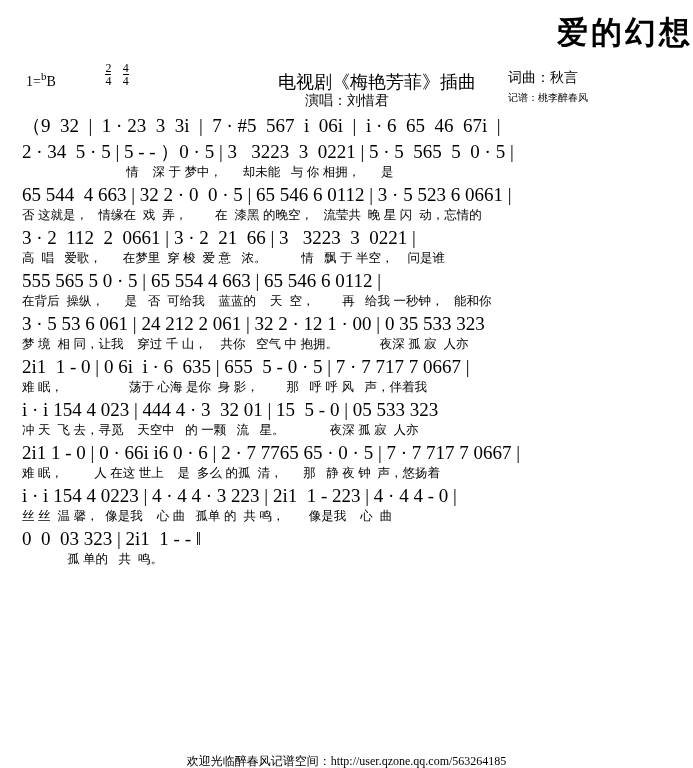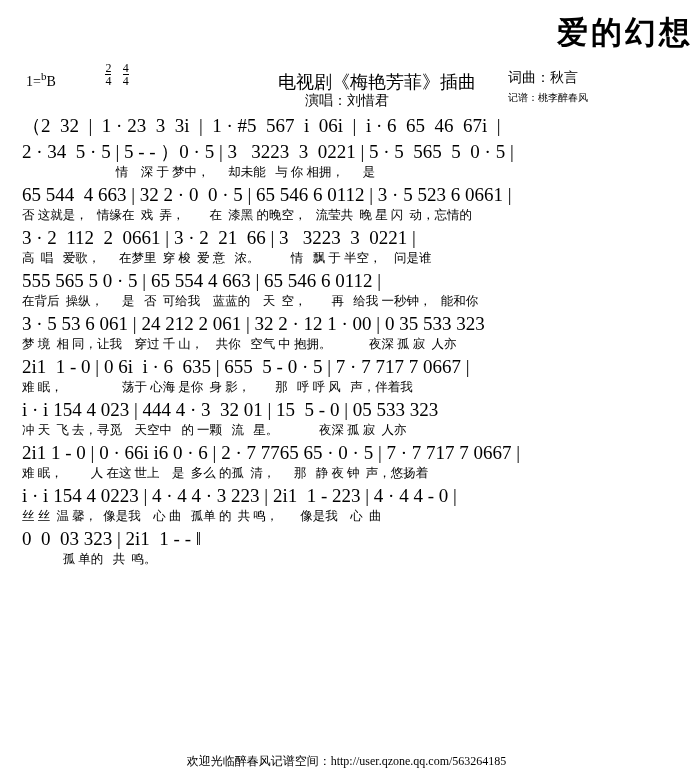--- a/index.html
+++ b/index.html
@@ -70,21 +70,21 @@
   }
   .notes{
     font-family:"Liberation Serif", serif;
     font-size:19px;
     letter-spacing:0px;
     white-space:pre;
     line-height:24px;
     padding-left:2px;
   }
   .lyrics{
-    font-family:Liberation Serif, serif;
+    font-family:Liberation Sans, sans-serif;
     font-size:12.5px;
     white-space:pre;
     line-height:17px;
     padding-left:2px;
     color:#000;
   }
 
   .footer{
     position:absolute;
     left:0;right:0;bottom:10px;
@@ -115,21 +115,21 @@
     </div>
     <div class="sub1">电视剧《梅艳芳菲》插曲</div>
     <div class="sub2">演唱：刘惜君</div>
     <div class="right1">词曲：秋言</div>
     <div class="right2">记谱：桃李醉春风</div>
   </div>
 
   <div class="staff">
 
     <div class="line">
-      <div class="notes">（2  32  |  1 · 23  3  3i  |  1 · #5  567  i  06i  |  i · 6  65  46  67i  |</div>
+      <div class="notes">（9  32  |  1 · 23  3  3i  |  7 · #5  567  i  06i  |  i · 6  65  46  67i  |</div>
       <div class="lyrics"></div>
     </div>
 
     <div class="line">
       <div class="notes">2 · 34  5 · 5 | 5 - - ）0 · 5 | 3   3223  3  0221 | 5 · 5  565  5  0 · 5 |</div>
       <div class="lyrics">                              情    深 于 梦中，      却未能   与 你 相拥，      是</div>
     </div>
 
     <div class="line">
       <div class="notes">65 544  4 663 | 32 2 · 0  0 · 5 | 65 546 6 0112 | 3 · 5 523 6 0661 |</div>

